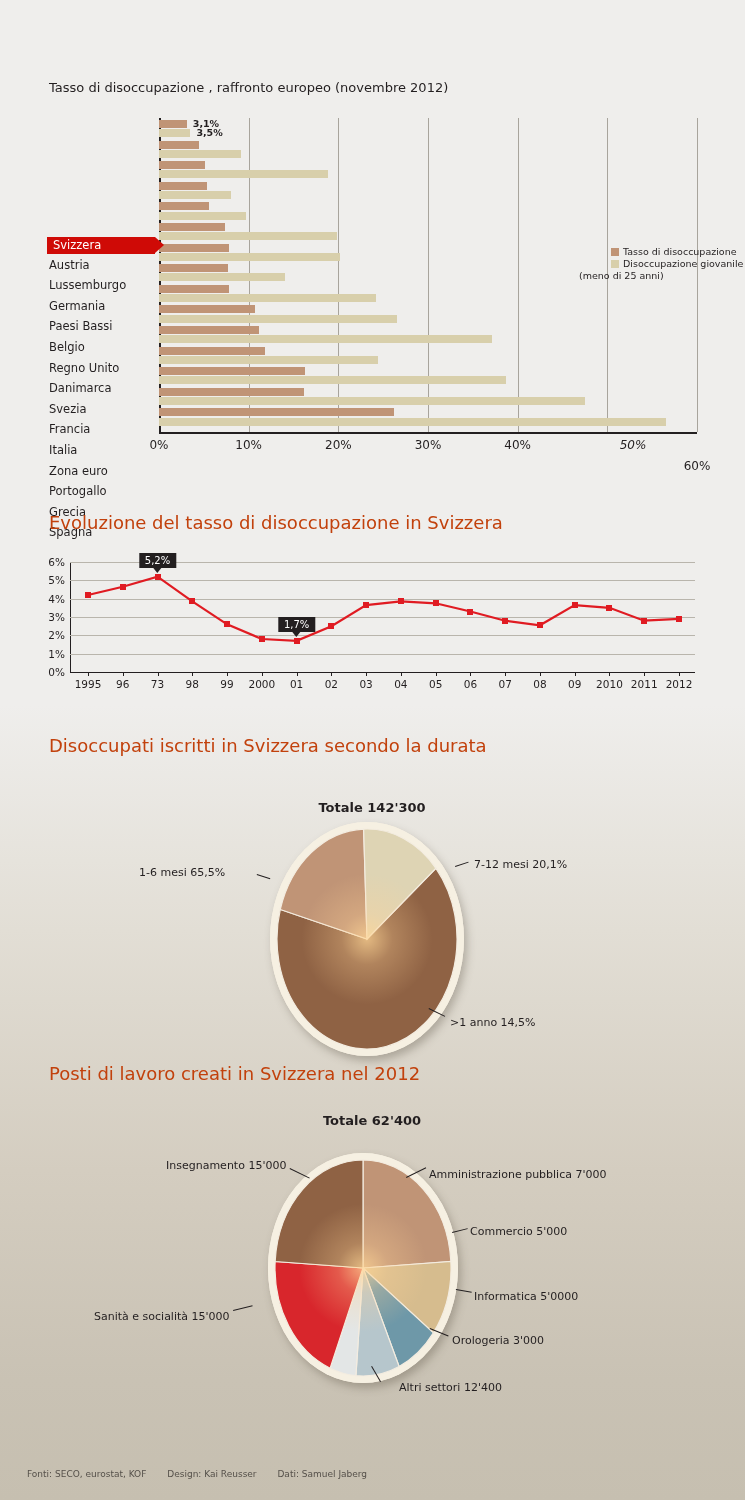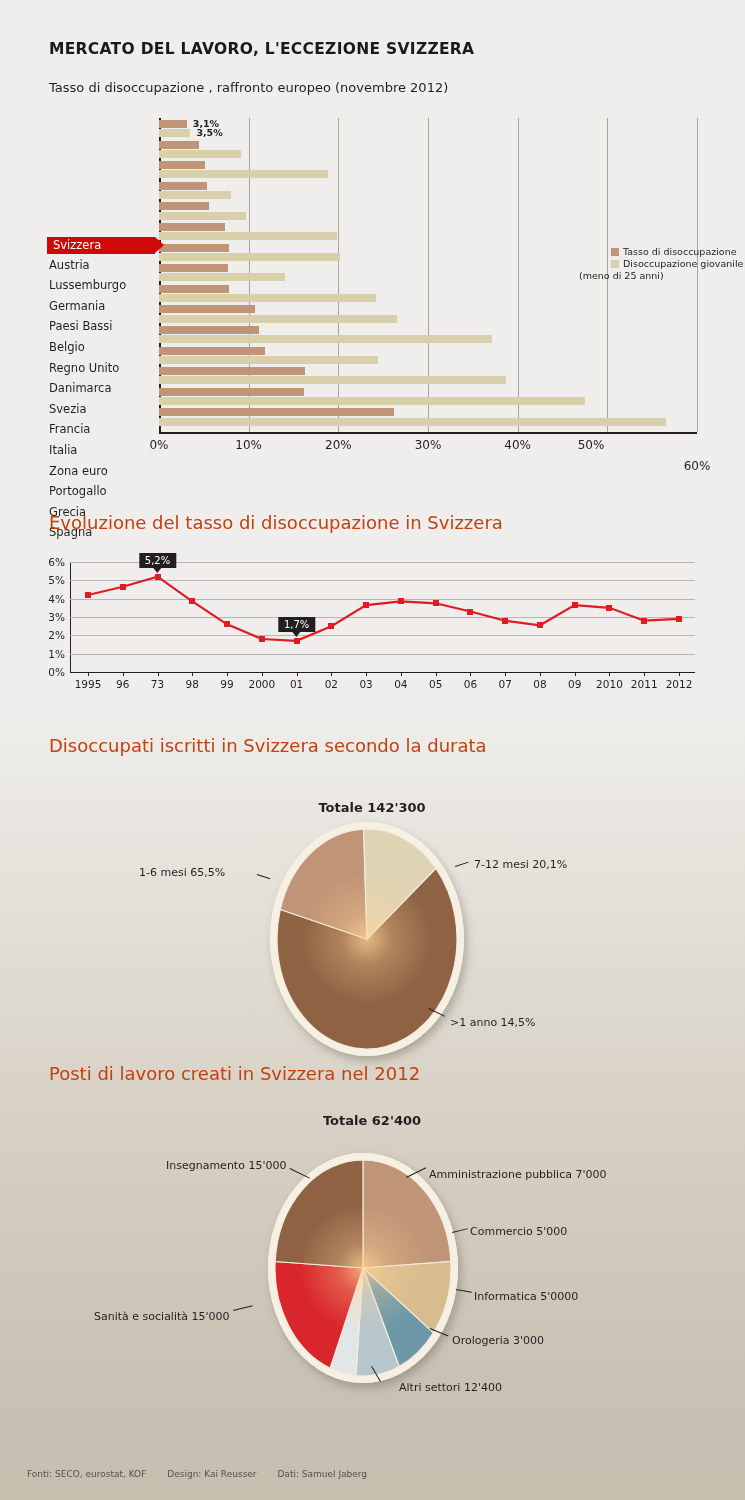--- a/index.html
+++ b/index.html
@@ -112,21 +112,20 @@
   .footer {
     position:absolute; left:27px; top:1469px; font-size:9px; color:#55504a;
   }
   .footer span { margin-right:18px; }
 </style>
 </head>
 <body>
 
 <div class="wrap">
 
-  <div class="main-title">MERCATO DEL LAVORO, L'ECCEZIONE SVIZZERA</div>
   <div class="subtitle">Tasso di disoccupazione , raffronto europeo (novembre 2012)</div>
 
   <div id="barchart">
     <div class="plot">
       <div class="axisline"></div>
       <div class="axisbottom"></div>
       <div id="bc-grid">
           <div class="gridline" style="left: 89.6667px;"></div>
           <div class="gridline" style="left: 179.333px;"></div>
           <div class="gridline" style="left: 269px;"></div>
@@ -167,21 +166,21 @@
           <div class="bar youth" style="left: 0px; top: 299.6px; width: 506.617px;"></div>
           <div class="barval" style="left: 33.7967px; top: 0px;">3,1%</div>
           <div class="barval" style="left: 37.3833px; top: 9.2px;">3,5%</div>
         </div>
       <div id="bc-xticks">
           <div class="xtick" style="left: 0px;">0%</div>
           <div class="xtick" style="left: 89.6667px;">10%</div>
           <div class="xtick" style="left: 179.333px;">20%</div>
           <div class="xtick" style="left: 269px;">30%</div>
           <div class="xtick" style="left: 358.667px;">40%</div>
-          <div class="xtick" style="left: 432px;">50%</div>
+          <div class="xtick" style="left: 474px; font-style: italic;">50%</div>
           <div class="xtick" style="left: 538px; margin-top: 21px;">60%</div>
         </div>
     </div>
     <div id="bc-labels">
         <div class="swiss-banner" style="top: 119px;">Svizzera</div>
         <div class="blabel" style="top: 137.6px;">Austria</div>
         <div class="blabel" style="top: 158.2px;">Lussemburgo</div>
         <div class="blabel" style="top: 178.8px;">Germania</div>
         <div class="blabel" style="top: 199.4px;">Paesi Bassi</div>
         <div class="blabel" style="top: 220px;">Belgio</div>

